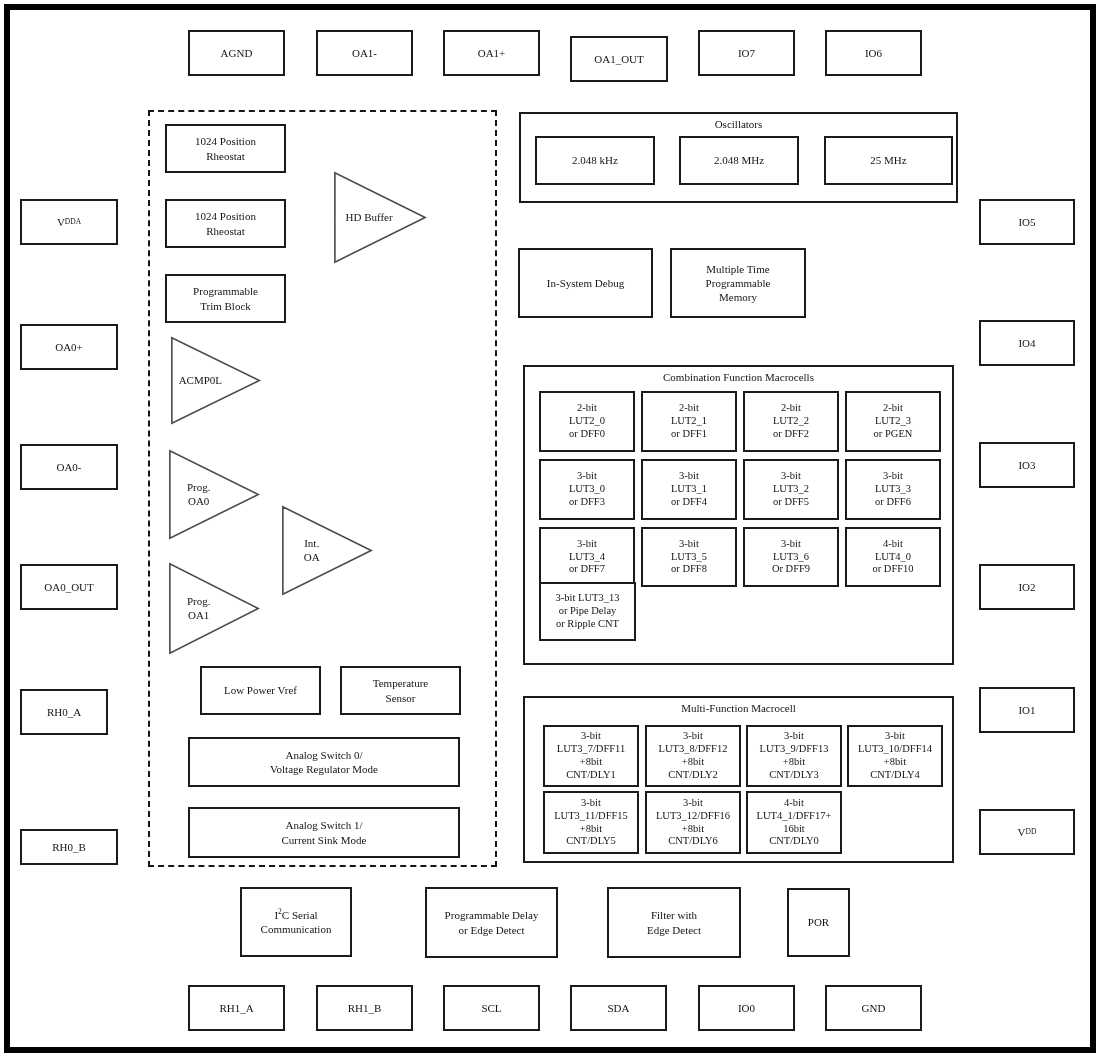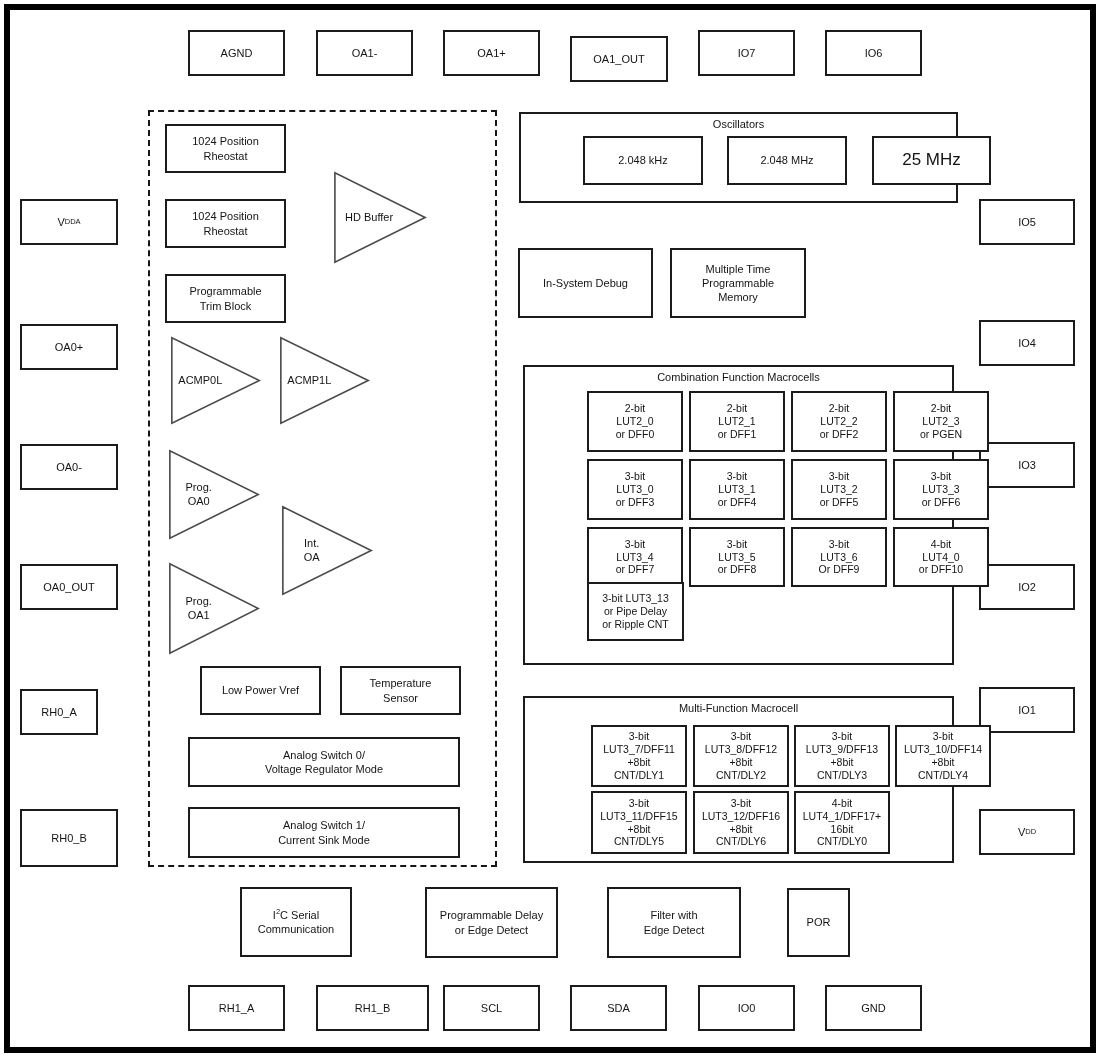--- a/index.html
+++ b/index.html
@@ -1,32 +1,32 @@
 <!DOCTYPE html>
 <html><head>
 <meta charset="utf-8">
 <style>
   * { margin:0; padding:0; box-sizing:border-box; }
   html,body { background:#ffffff; }
   .page {
     position:relative; width:1100px; height:1057px; background:#ffffff;
-    font-family:Liberation Sans, sans-serif; color:#141414; overflow:hidden;
+    font-family:Liberation Serif, serif; color:#141414; overflow:hidden;
   }
   .frame { position:absolute; left:4px; top:4px; right:4px; bottom:4px; border:6px solid #000; }
   .box {
     position:absolute; border:2px solid #1b1b1b; background:#fff;
     display:flex; align-items:center; justify-content:center;
     text-align:center; white-space:pre-line; font-size:11px; line-height:1.3;
   }
   .sect { display:block; }
   .sect-title { position:absolute; top:3px; left:0; right:0; text-align:center; font-size:11px; }
   .cell {
     position:absolute; border:2px solid #1b1b1b; background:#fff;
     display:flex; align-items:center; justify-content:center;
-    text-align:center; white-space:pre-line; font-size:10.5px; line-height:1.22;margin-left:48px;
+    text-align:center; white-space:pre-line; font-size:10.5px; line-height:1.22;
   }
   .dashed { position:absolute; border:2px dashed #161616; background:transparent; }
   .tri { position:absolute; }
   .tri svg { position:absolute; left:0; top:0; width:100%; height:100%; display:block; }
   .tri polygon { fill:#ffffff; stroke:#4a4a4a; stroke-width:1.6; }
   .tri-label {
     position:absolute; left:2%; top:0; width:62%; height:100%;
     display:flex; align-items:center; justify-content:center;
     text-align:center; white-space:pre-line; font-size:11px; line-height:1.25;
   }
@@ -44,32 +44,32 @@
   <div class="box pin" style="left:316px;top:30px;width:97px;height:46px">OA1-</div>
   <div class="box pin" style="left:443px;top:30px;width:97px;height:46px">OA1+</div>
   <div class="box pin" style="left:570px;top:36px;width:98px;height:46px">OA1_OUT</div>
   <div class="box pin" style="left:698px;top:30px;width:97px;height:46px">IO7</div>
   <div class="box pin" style="left:825px;top:30px;width:97px;height:46px">IO6</div>
 
   <div class="box pin" style="left:20px;top:199px;width:98px;height:46px"><span>V</span><sub>DDA</sub></div>
   <div class="box pin" style="left:20px;top:324px;width:98px;height:46px">OA0+</div>
   <div class="box pin" style="left:20px;top:444px;width:98px;height:46px">OA0-</div>
   <div class="box pin" style="left:20px;top:564px;width:98px;height:46px">OA0_OUT</div>
-  <div class="box pin" style="left:20px;top:689px;width:78px;height:46px">RH0_A</div>
-  <div class="box pin" style="left:20px;top:809px;width:98px;height:58px">RH0_B</div>
+  <div class="box pin" style="left:20px;top:689px;width:88px;height:46px">RH0_A</div>
+  <div class="box pin" style="left:20px;top:829px;width:98px;height:36px">RH0_B</div>
 
   <div class="box pin" style="left:979px;top:199px;width:96px;height:46px">IO5</div>
   <div class="box pin" style="left:979px;top:320px;width:96px;height:46px">IO4</div>
   <div class="box pin" style="left:979px;top:442px;width:96px;height:46px">IO3</div>
   <div class="box pin" style="left:979px;top:564px;width:96px;height:46px">IO2</div>
   <div class="box pin" style="left:979px;top:687px;width:96px;height:46px">IO1</div>
   <div class="box pin" style="left:979px;top:809px;width:96px;height:46px"><span>V</span><sub>DD</sub></div>
 
   <div class="box pin" style="left:188px;top:985px;width:97px;height:46px">RH1_A</div>
-  <div class="box pin" style="left:316px;top:985px;width:113px;height:46px">RH1_B</div>
+  <div class="box pin" style="left:316px;top:985px;width:97px;height:46px">RH1_B</div>
   <div class="box pin" style="left:443px;top:985px;width:97px;height:46px">SCL</div>
   <div class="box pin" style="left:570px;top:985px;width:97px;height:46px">SDA</div>
   <div class="box pin" style="left:698px;top:985px;width:97px;height:46px">IO0</div>
   <div class="box pin" style="left:825px;top:985px;width:97px;height:46px">GND</div>
 
   <div class="dashed" style="left:148px;top:110px;width:349px;height:757px"></div>
 
   <div class="box" style="left:165px;top:124px;width:121px;height:49px">1024 Position
 Rheostat</div>
   <div class="box" style="left:165px;top:199px;width:121px;height:49px">1024 Position
@@ -81,26 +81,20 @@
     <svg viewBox="0 0 100 100" preserveAspectRatio="none">
         <polygon points="2,2 2,98 97,50" vector-effect="non-scaling-stroke"></polygon>
       </svg>
     <div class="tri-label" style="width:72%">HD Buffer</div>
   </div>
   <div class="tri" style="left:170px;top:336px;width:92px;height:89px">
     <svg viewBox="0 0 100 100" preserveAspectRatio="none">
         <polygon points="2,2 2,98 97,50" vector-effect="non-scaling-stroke"></polygon>
       </svg>
     <div class="tri-label">ACMP0L</div>
-  </div>
-  <div class="tri" style="left:279px;top:336px;width:92px;height:89px">
-    <svg viewBox="0 0 100 100" preserveAspectRatio="none">
-        <polygon points="2,2 2,98 97,50" vector-effect="non-scaling-stroke"></polygon>
-      </svg>
-    <div class="tri-label">ACMP1L</div>
   </div>
   <div class="tri" style="left:168px;top:449px;width:93px;height:91px">
     <svg viewBox="0 0 100 100" preserveAspectRatio="none">
         <polygon points="2,2 2,98 97,50" vector-effect="non-scaling-stroke"></polygon>
       </svg>
     <div class="tri-label">Prog.
 OA0</div>
   </div>
   <div class="tri" style="left:281px;top:505px;width:93px;height:91px">
     <svg viewBox="0 0 100 100" preserveAspectRatio="none">
@@ -122,21 +116,21 @@
 Sensor</div>
   <div class="box" style="left:188px;top:737px;width:272px;height:50px">Analog Switch 0/
 Voltage Regulator Mode</div>
   <div class="box" style="left:188px;top:807px;width:272px;height:51px">Analog Switch 1/
 Current Sink Mode</div>
 
   <div class="box sect" style="left:519px;top:112px;width:439px;height:91px">
     <div class="sect-title">Oscillators</div>
     <div class="cell" style="left:14px;top:22px;width:120px;height:49px;font-size:11px">2.048 kHz</div>
     <div class="cell" style="left:158px;top:22px;width:120px;height:49px;font-size:11px">2.048 MHz</div>
-    <div class="cell" style="left:303px;top:22px;width:119px;height:49px;font-size:17px">25 MHz</div>
+    <div class="cell" style="left:303px;top:22px;width:129px;height:49px;font-size:11px">25 MHz</div>
   </div>
 
   <div class="box" style="left:518px;top:248px;width:135px;height:70px">In-System Debug</div>
   <div class="box" style="left:670px;top:248px;width:136px;height:70px">Multiple Time
 Programmable
 Memory</div>
 
   <div class="box sect" style="left:523px;top:365px;width:431px;height:300px">
     <div class="sect-title">Combination Function Macrocells</div>
     <div class="cell" style="left:14px;top:24px;width:96px;height:61px">2-bit

